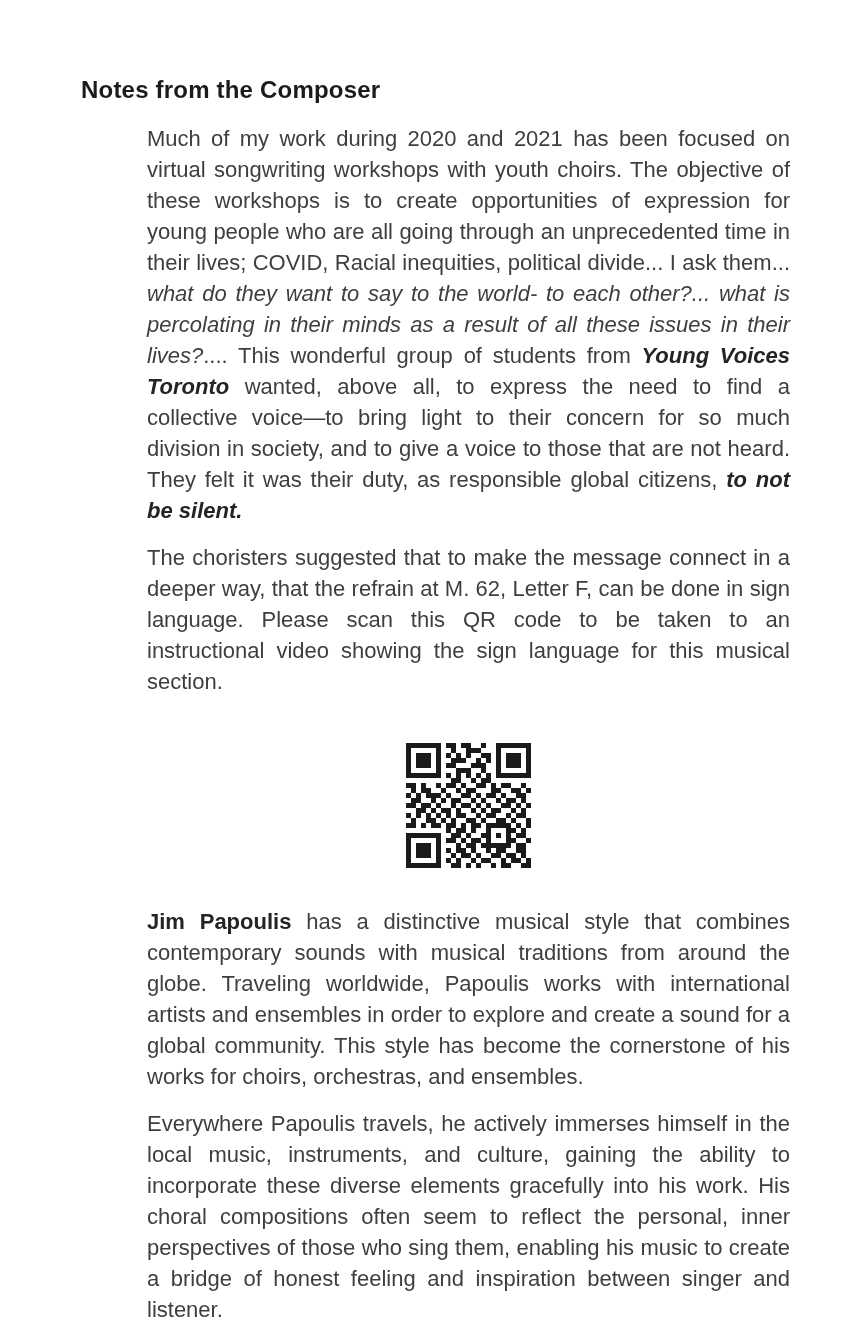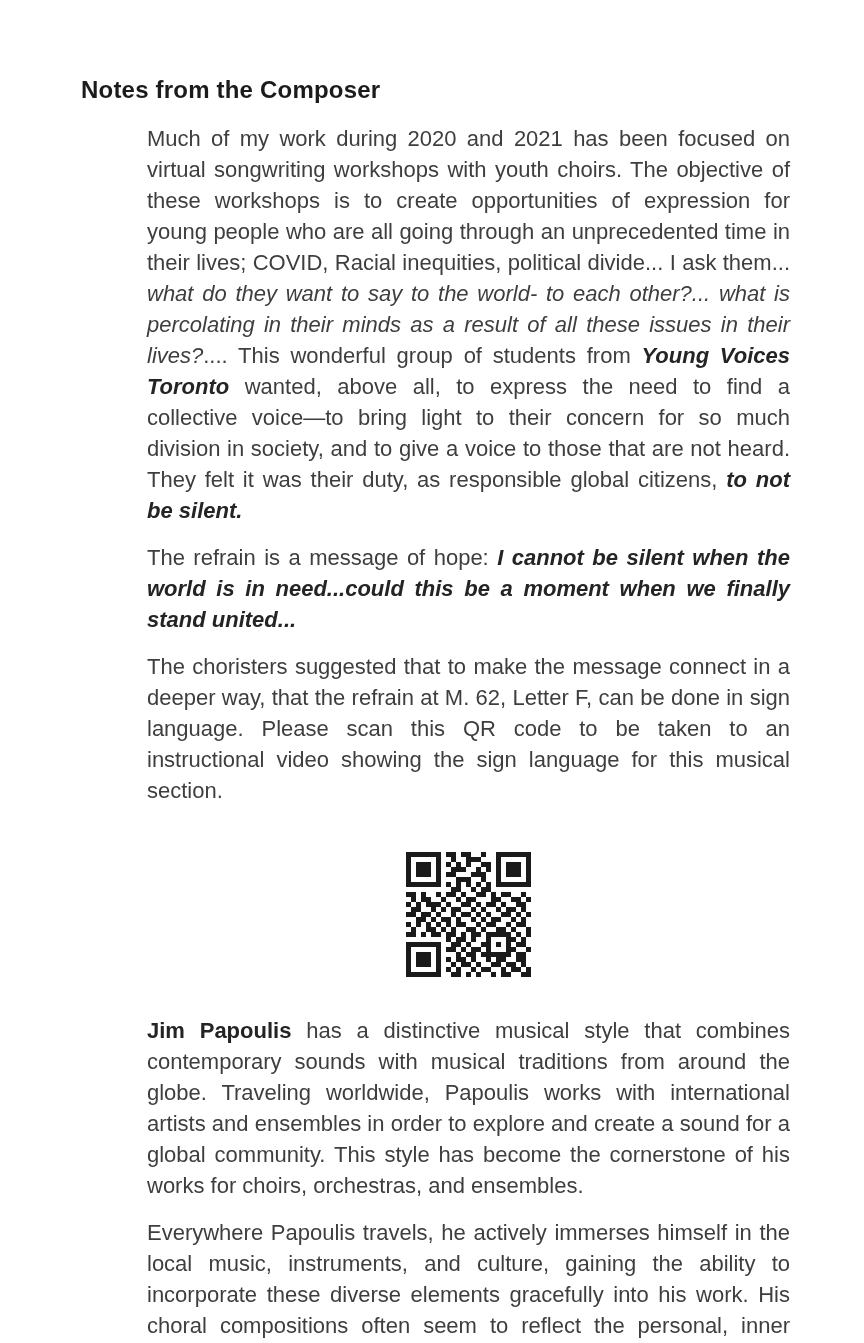--- a/index.html
+++ b/index.html
@@ -53,21 +53,20 @@
   .qm.on{background:var(--qr);}
 </style>
 </head>
 <body>
 
 <div class="page">
   <h1 class="title">Notes from the Composer</h1>
 
   <section class="body-text">
     <p><span class="run normal">Much of my work during 2020 and 2021 has been focused on virtual songwriting workshops with youth choirs. The objective of these workshops is to create opportunities of expression for young people who are all going through an unprecedented time in their lives; COVID, Racial inequities, political divide... I ask them... </span><span class="run italic">what do they want to say to the world- to each other?... what is percolating in their minds as a result of all these issues in their lives?</span><span class="run normal">.... This wonderful group of students from </span><span class="run bold-italic">Young Voices Toronto</span><span class="run normal"> wanted, above all, to express the need to find a collective voice—to bring light to their concern for so much division in society, and to give a voice to those that are not heard. They felt it was their duty, as responsible global citizens, </span><span class="run bold-italic">to not be silent.</span></p>
-    <p><span class="run normal">The refrain is a message of hope: </span><span class="run bold-italic">I cannot be silent when the world is in need...could this be a moment when we finally stand united...</span></p>
     <p><span class="run normal">The choristers suggested that to make the message connect in a deeper way, that the refrain at M. 62, Letter F, can be done in sign language. Please scan this QR code to be taken to an instructional video showing the sign language for this musical section.</span></p>
 
     <figure class="qr-wrap">
       <div class="qr">
           <div class="qm on"></div>
           <div class="qm on"></div>
           <div class="qm on"></div>
           <div class="qm on"></div>
           <div class="qm on"></div>
           <div class="qm on"></div>

